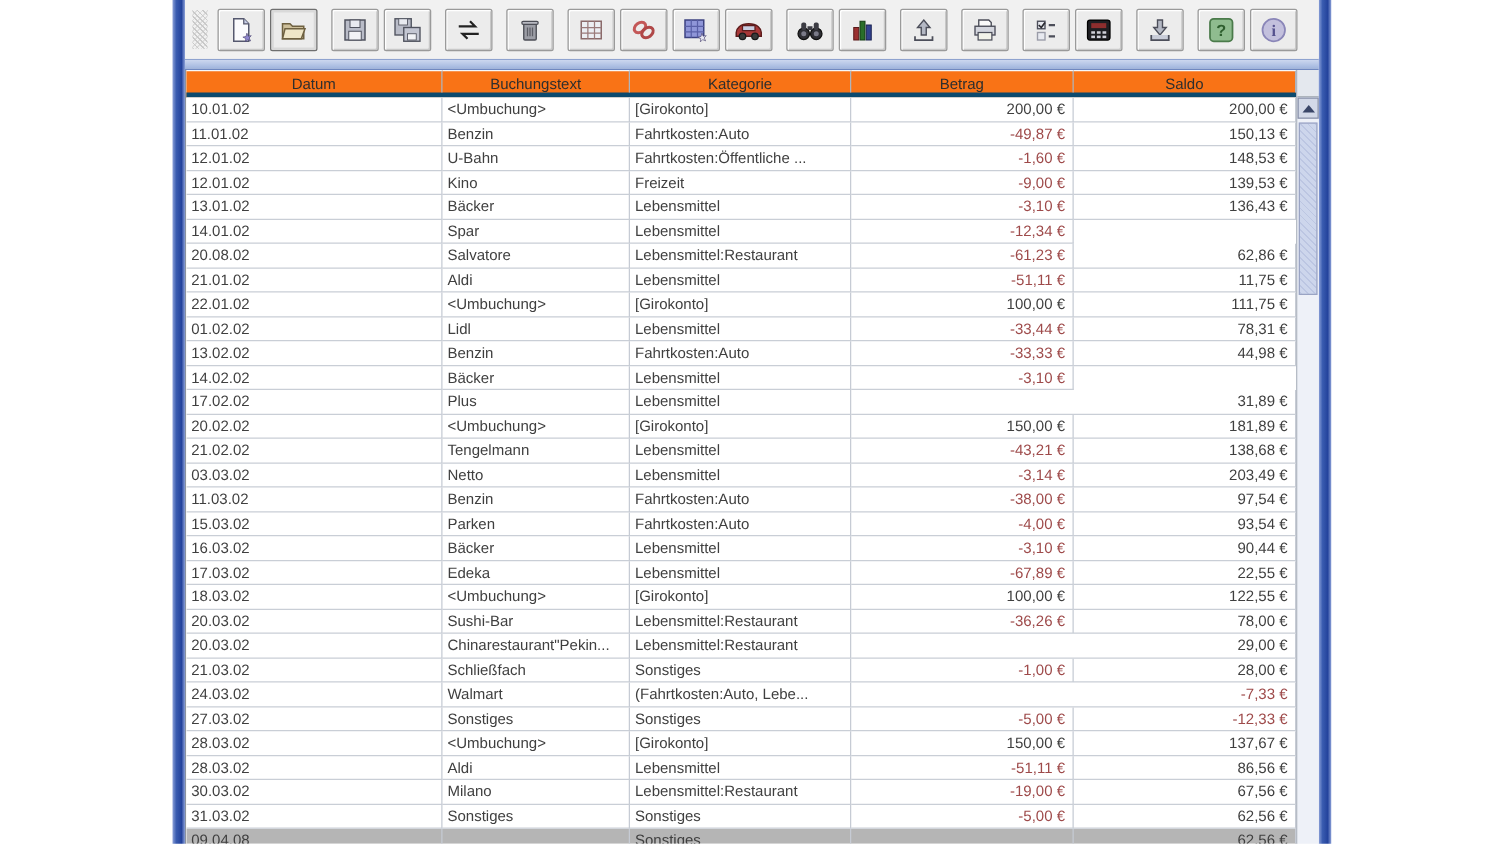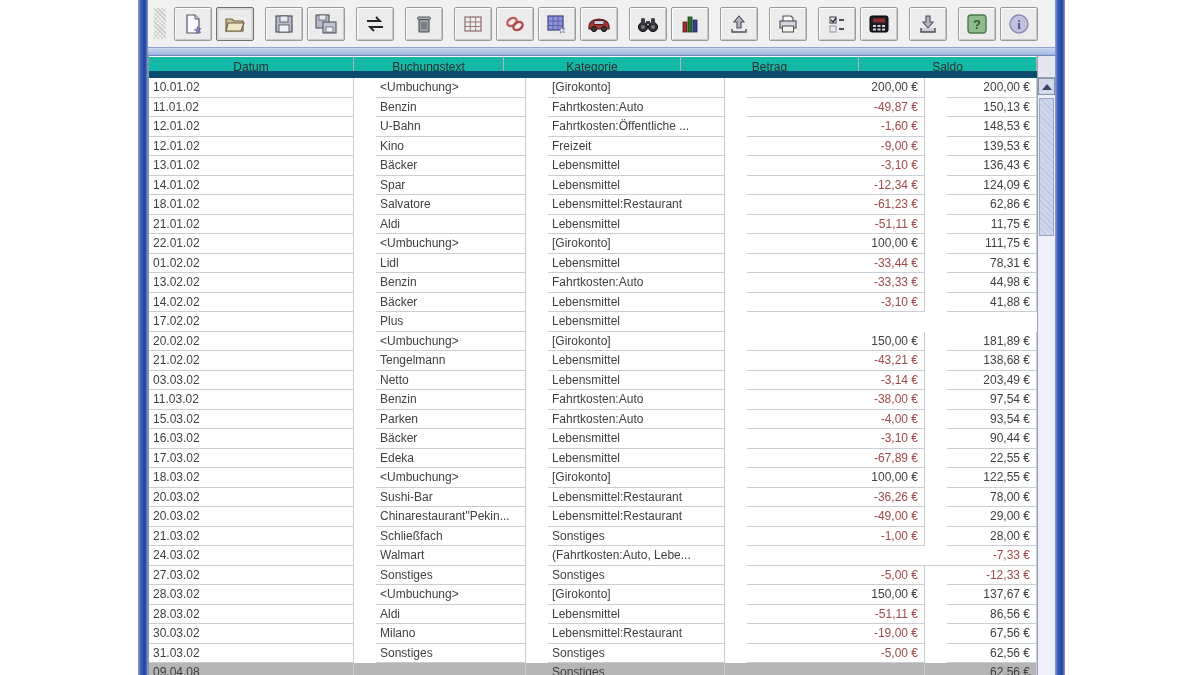--- a/index.html
+++ b/index.html
@@ -21,25 +21,25 @@
   .tb-sep{width:7px;flex:0 0 7px;}
   .tb-btn svg{display:block;}
 
   
   .band{height:9px;flex:0 0 9px;background:linear-gradient(#ccd7ef,#9fb4dd);border-top:1px solid #8fa3cf;
     border-bottom:1px solid #7088c0;box-sizing:border-box;}
 
   
   .table-zone{flex:1;display:flex;min-height:0;background:#ffffff;border-left:1px solid #8a929e;box-sizing:border-box;}
   .grid{flex:1;display:flex;flex-direction:column;min-width:0;overflow:hidden;}
-  .hdr{height:22px;flex:0 0 22px;display:flex;background:#14b8a6;border-bottom:7px solid #0c4a6e;box-sizing:border-box;}
+  .hdr{height:22px;flex:0 0 22px;display:flex;background:#f97316;border-bottom:4px solid #0c4a6e;box-sizing:border-box;}
   .hdr-cell{border-right:1px solid #aeb4bc;border-top:1px solid #f6f8fa;box-sizing:border-box;
     font-size:12px;color:#2e2e2e;text-align:center;line-height:20px;overflow:hidden;white-space:nowrap;}
   .body{flex:1;overflow:hidden;position:relative;background:#fff;}
-  .row{display:flex;height:19.5px;box-sizing:border-box;background:#fff;gap:22px;}
+  .row{display:flex;height:19.5px;box-sizing:border-box;background:#fff;}
   .row.selected{background:#b5b5b5;}
   .cell{font-size:12px;color:#3f3f3f;line-height:18.5px;padding:0 4px;box-sizing:border-box;
     border-right:1px solid #c6cbd4;border-bottom:1px solid #c9ced6;overflow:hidden;white-space:nowrap;}
   .cell.num{text-align:right;padding-right:6px;}
   .cell.neg{color:#9e4a4a;}
   .c0{width:205px;flex:0 0 205px;}
   .c1{width:150px;flex:0 0 150px;}
   .c2{width:177px;flex:0 0 177px;}
   .c3{width:178px;flex:0 0 178px;}
   .c4{flex:1;}
@@ -326,24 +326,23 @@
     <div class="cell c1">Bäcker</div>
     <div class="cell c2">Lebensmittel</div>
     <div class="cell c3 num neg">-3,10 €</div>
     <div class="cell c4 num">136,43 €</div>
   </div>
             <div class="row">
     <div class="cell c0">14.01.02</div>
     <div class="cell c1">Spar</div>
     <div class="cell c2">Lebensmittel</div>
     <div class="cell c3 num neg">-12,34 €</div>
-    <div class="cell c4 num">124,09 €</div>
-  </div>
-            <div class="row">
-    <div class="cell c0">18.01.02</div>
+  </div>
+            <div class="row">
+    <div class="cell c0">20.08.02</div>
     <div class="cell c1">Salvatore</div>
     <div class="cell c2">Lebensmittel:Restaurant</div>
     <div class="cell c3 num neg">-61,23 €</div>
     <div class="cell c4 num">62,86 €</div>
   </div>
             <div class="row">
     <div class="cell c0">21.01.02</div>
     <div class="cell c1">Aldi</div>
     <div class="cell c2">Lebensmittel</div>
     <div class="cell c3 num neg">-51,11 €</div>
@@ -368,26 +367,26 @@
     <div class="cell c1">Benzin</div>
     <div class="cell c2">Fahrtkosten:Auto</div>
     <div class="cell c3 num neg">-33,33 €</div>
     <div class="cell c4 num">44,98 €</div>
   </div>
             <div class="row">
     <div class="cell c0">14.02.02</div>
     <div class="cell c1">Bäcker</div>
     <div class="cell c2">Lebensmittel</div>
     <div class="cell c3 num neg">-3,10 €</div>
-    <div class="cell c4 num">41,88 €</div>
   </div>
             <div class="row">
     <div class="cell c0">17.02.02</div>
     <div class="cell c1">Plus</div>
     <div class="cell c2">Lebensmittel</div>
+    <div class="cell c4 num">31,89 €</div>
   </div>
             <div class="row">
     <div class="cell c0">20.02.02</div>
     <div class="cell c1">&lt;Umbuchung&gt;</div>
     <div class="cell c2">[Girokonto]</div>
     <div class="cell c3 num">150,00 €</div>
     <div class="cell c4 num">181,89 €</div>
   </div>
             <div class="row">
     <div class="cell c0">21.02.02</div>
@@ -442,21 +441,20 @@
     <div class="cell c0">20.03.02</div>
     <div class="cell c1">Sushi-Bar</div>
     <div class="cell c2">Lebensmittel:Restaurant</div>
     <div class="cell c3 num neg">-36,26 €</div>
     <div class="cell c4 num">78,00 €</div>
   </div>
             <div class="row">
     <div class="cell c0">20.03.02</div>
     <div class="cell c1">Chinarestaurant"Pekin...</div>
     <div class="cell c2">Lebensmittel:Restaurant</div>
-    <div class="cell c3 num neg">-49,00 €</div>
     <div class="cell c4 num">29,00 €</div>
   </div>
             <div class="row">
     <div class="cell c0">21.03.02</div>
     <div class="cell c1">Schließfach</div>
     <div class="cell c2">Sonstiges</div>
     <div class="cell c3 num neg">-1,00 €</div>
     <div class="cell c4 num">28,00 €</div>
   </div>
             <div class="row">

